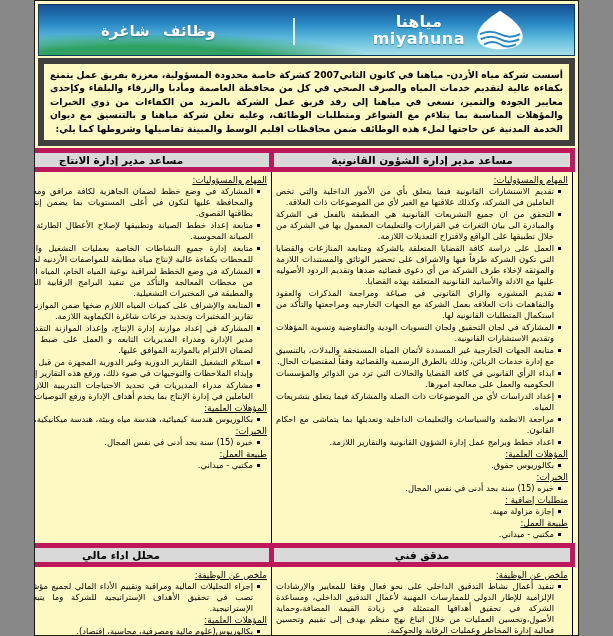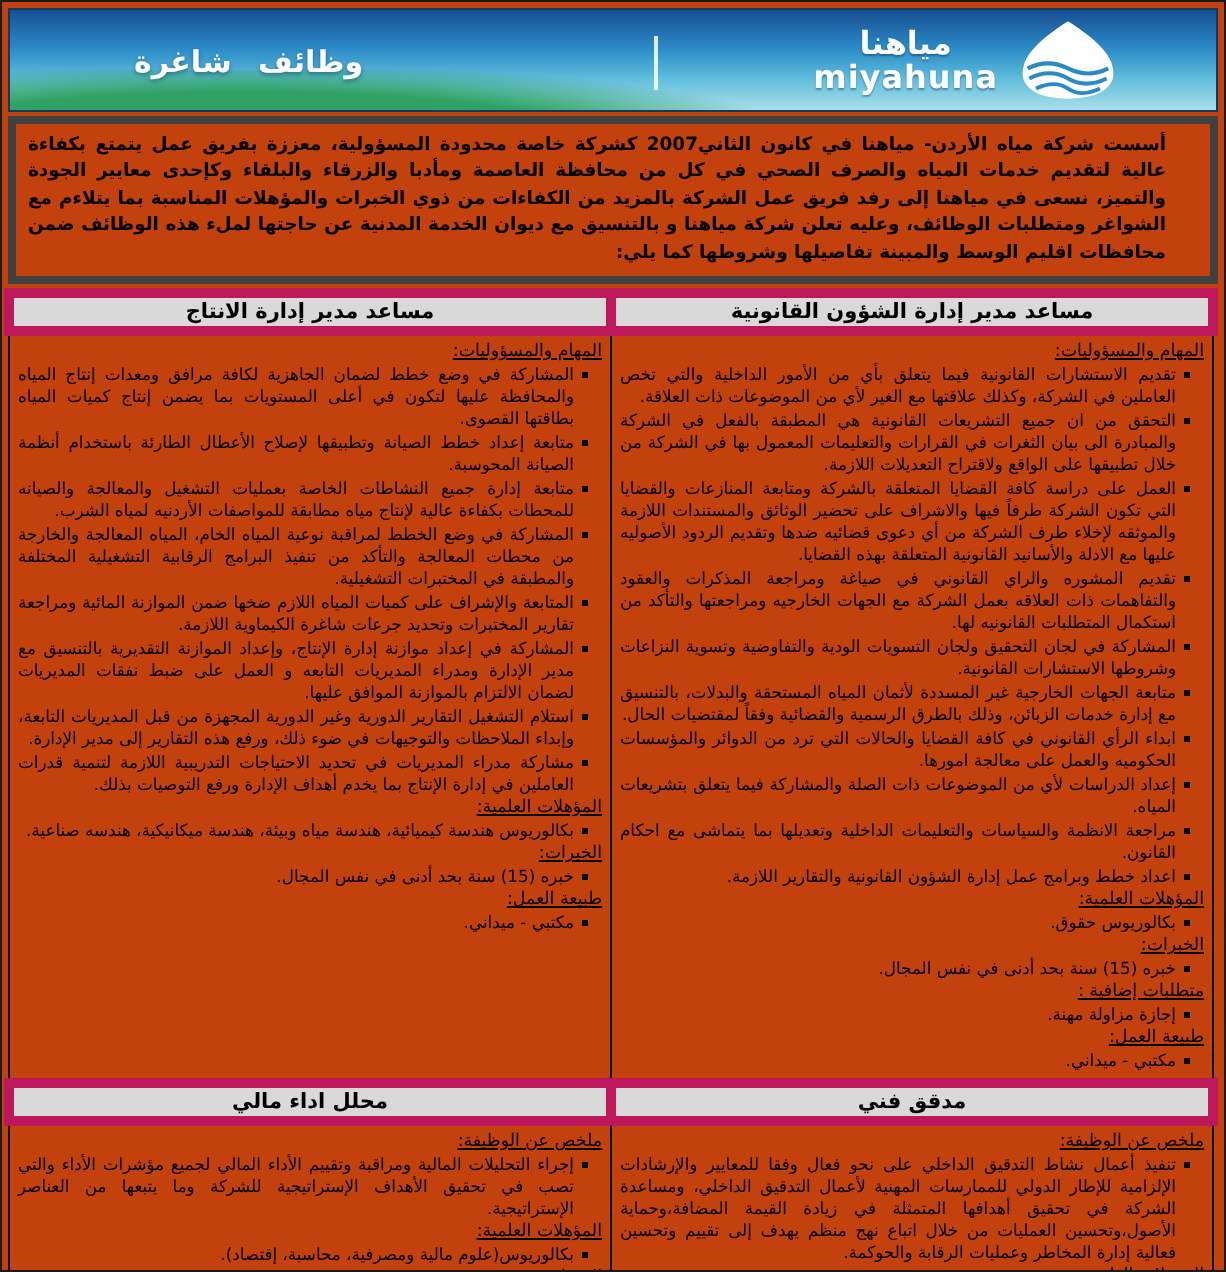--- a/index.html
+++ b/index.html
@@ -1,18 +1,18 @@
 <!DOCTYPE html>
 <html lang="ar" dir="rtl" style="--banner-blue-top: #174f92; --banner-blue-mid: #2a8ac6; --banner-cyan: #5ebcdc; --banner-cyan-light: #a9e0e9; --banner-green: #2fa263; --header-bar-gray: #d9d9d9;"><head>
 <meta charset="utf-8">
 <style>
   html,body{margin:0;padding:0;background:#888;}
   *{box-sizing:border-box;}
   .page{
-    width:613px;height:636px;margin:0 auto;background:#c2410c;
+    width:545px;height:636px;margin:0 auto;background:#fef9c3;
     border:1px solid #1a1a1a;position:relative;overflow:hidden;
     font-family:"DejaVu Sans",sans-serif;color:#000;direction:rtl;
   }
   
   .banner{
     position:relative;margin:3px 3px 2px 3px;height:52px;
     border:1px solid #0c3a63;overflow:hidden;
     background:linear-gradient(to bottom,
       var(--banner-blue-top,#174f92) 0%,
       var(--banner-blue-mid,#2a8ac6) 38%,
@@ -35,21 +35,21 @@
   }
   .logo-text{display:flex;flex-direction:column;align-items:center;line-height:1;direction:ltr;}
   .logo-ar{color:#fff;font-weight:bold;font-size:16px;text-shadow:0 1px 1px rgba(0,40,70,.4);}
   .logo-en{color:#fff;font-weight:bold;font-size:16px;letter-spacing:.5px;margin-top:1px;text-shadow:0 1px 1px rgba(0,40,70,.4);}
   .banner-divider{
     position:absolute;top:13px;right:279px;width:2px;height:27px;
     background:rgba(255,255,255,.85);
   }
   
   .intro{
-    margin:0 3px;border:4px solid #404040;padding:4px 22px 5px 6px;
+    margin:0 3px;border:6px solid #404040;padding:4px 6px 5px 6px;
     font-weight:bold;font-size:9.2px;line-height:13.4px;
     text-align:justify;text-justify:inter-word;
   }
   
   table.jobs{
     width:607px;margin:2px 3px 0 3px;border-collapse:collapse;table-layout:fixed;
   }
   table.jobs th{
     background:var(--header-bar-gray,#d9d9d9);border:5px solid #be185d;
     font-size:10.5px;font-weight:bold;text-align:center;padding:1px 2px;height:15px;
@@ -104,21 +104,21 @@
       <th>مساعد مدير إدارة الانتاج</th>
     </tr>
     <tr class="content-top">
       <td>
             <div class="subhead">المهام والمسؤوليات:</div>
             <ul class="items">
               <li>تقديم الاستشارات القانونية فيما يتعلق بأي من الأمور الداخلية والتي تخص العاملين في الشركة، وكذلك علاقتها مع الغير لأي من الموضوعات ذات العلاقة.</li>
               <li>التحقق من ان جميع التشريعات القانونية هي المطبقة بالفعل في الشركة والمبادرة الى بيان الثغرات في القرارات والتعليمات المعمول بها في الشركة من خلال تطبيقها على الواقع ولاقتراح التعديلات اللازمة.</li>
               <li>العمل على دراسة كافة القضايا المتعلقة بالشركة ومتابعة المنازعات والقضايا التي تكون الشركة طرفاً فيها والاشراف على تحضير الوثائق والمستندات اللازمة والموثقه لإخلاء طرف الشركة من أي دعوى قضائيه ضدها وتقديم الردود الأصوليه عليها مع الادلة والأسانيد القانونية المتعلقة بهذه القضايا.</li>
               <li>تقديم المشوره والراي القانوني في صياغة ومراجعة المذكرات والعقود والتفاهمات ذات العلاقه بعمل الشركة مع الجهات الخارجيه ومراجعتها والتأكد من استكمال المتطلبات القانونيه لها.</li>
-              <li>المشاركة في لجان التحقيق ولجان التسويات الودية والتفاوضية وتسوية النزاعات وشروطها الاستشارات القانونية.</li>
+              <li>المشاركة في لجان التحقيق ولجان التسويات الودية والتفاوضية وتسوية المؤهلات وتقديم الاستشارات القانونية.</li>
               <li>متابعة الجهات الخارجية غير المسددة لأثمان المياه المستحقة والبدلات، بالتنسيق مع إدارة خدمات الزبائن، وذلك بالطرق الرسمية والقضائية وفقاً لمقتضيات الحال.</li>
               <li>ابداء الرأي القانوني في كافة القضايا والحالات التي ترد من الدوائر والمؤسسات الحكوميه والعمل على معالجة امورها.</li>
               <li>إعداد الدراسات لأي من الموضوعات ذات الصلة والمشاركة فيما يتعلق بتشريعات المياه.</li>
               <li>مراجعة الانظمة والسياسات والتعليمات الداخلية وتعديلها بما يتماشى مع احكام القانون.</li>
               <li>اعداد خطط وبرامج عمل إدارة الشؤون القانونية والتقارير اللازمة.</li>
             </ul>
             <div class="subhead">المؤهلات العلمية:</div>
             <ul class="items">
               <li>بكالوريوس حقوق.</li>
             </ul>

